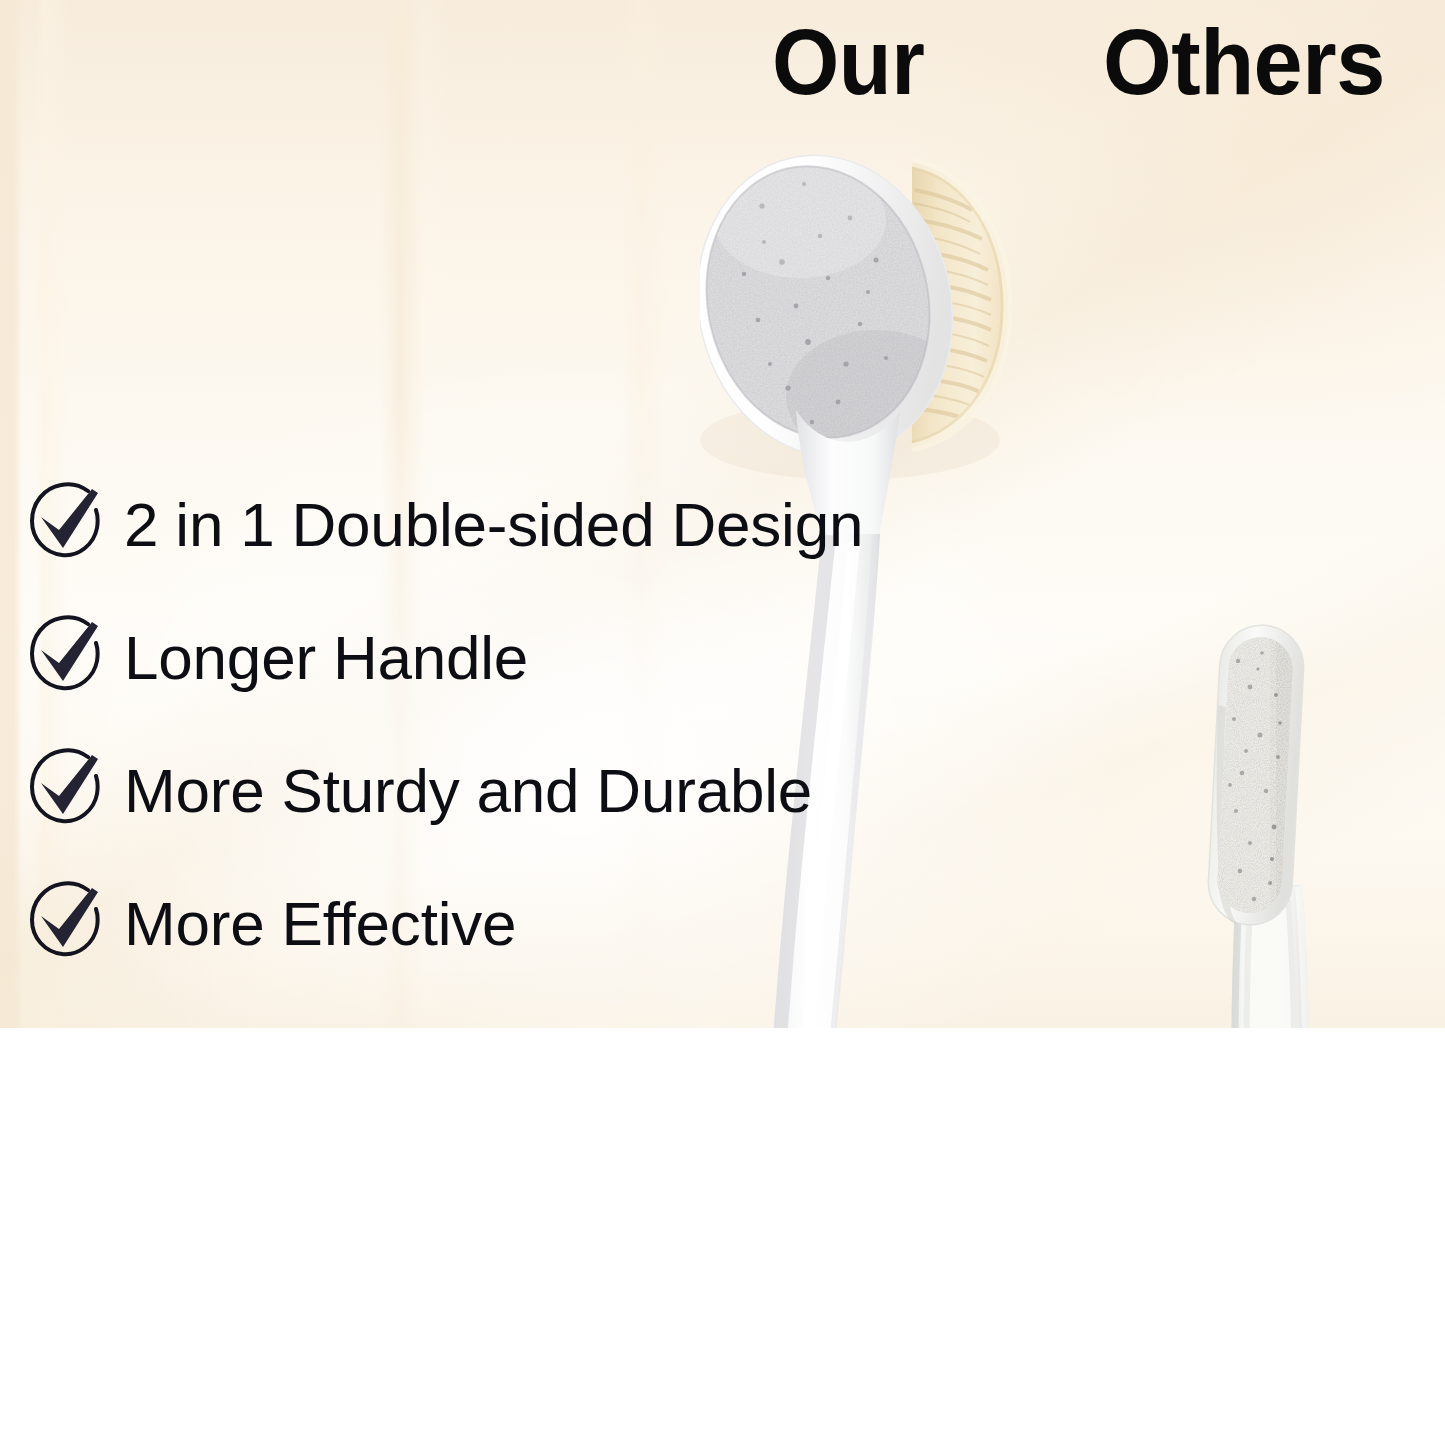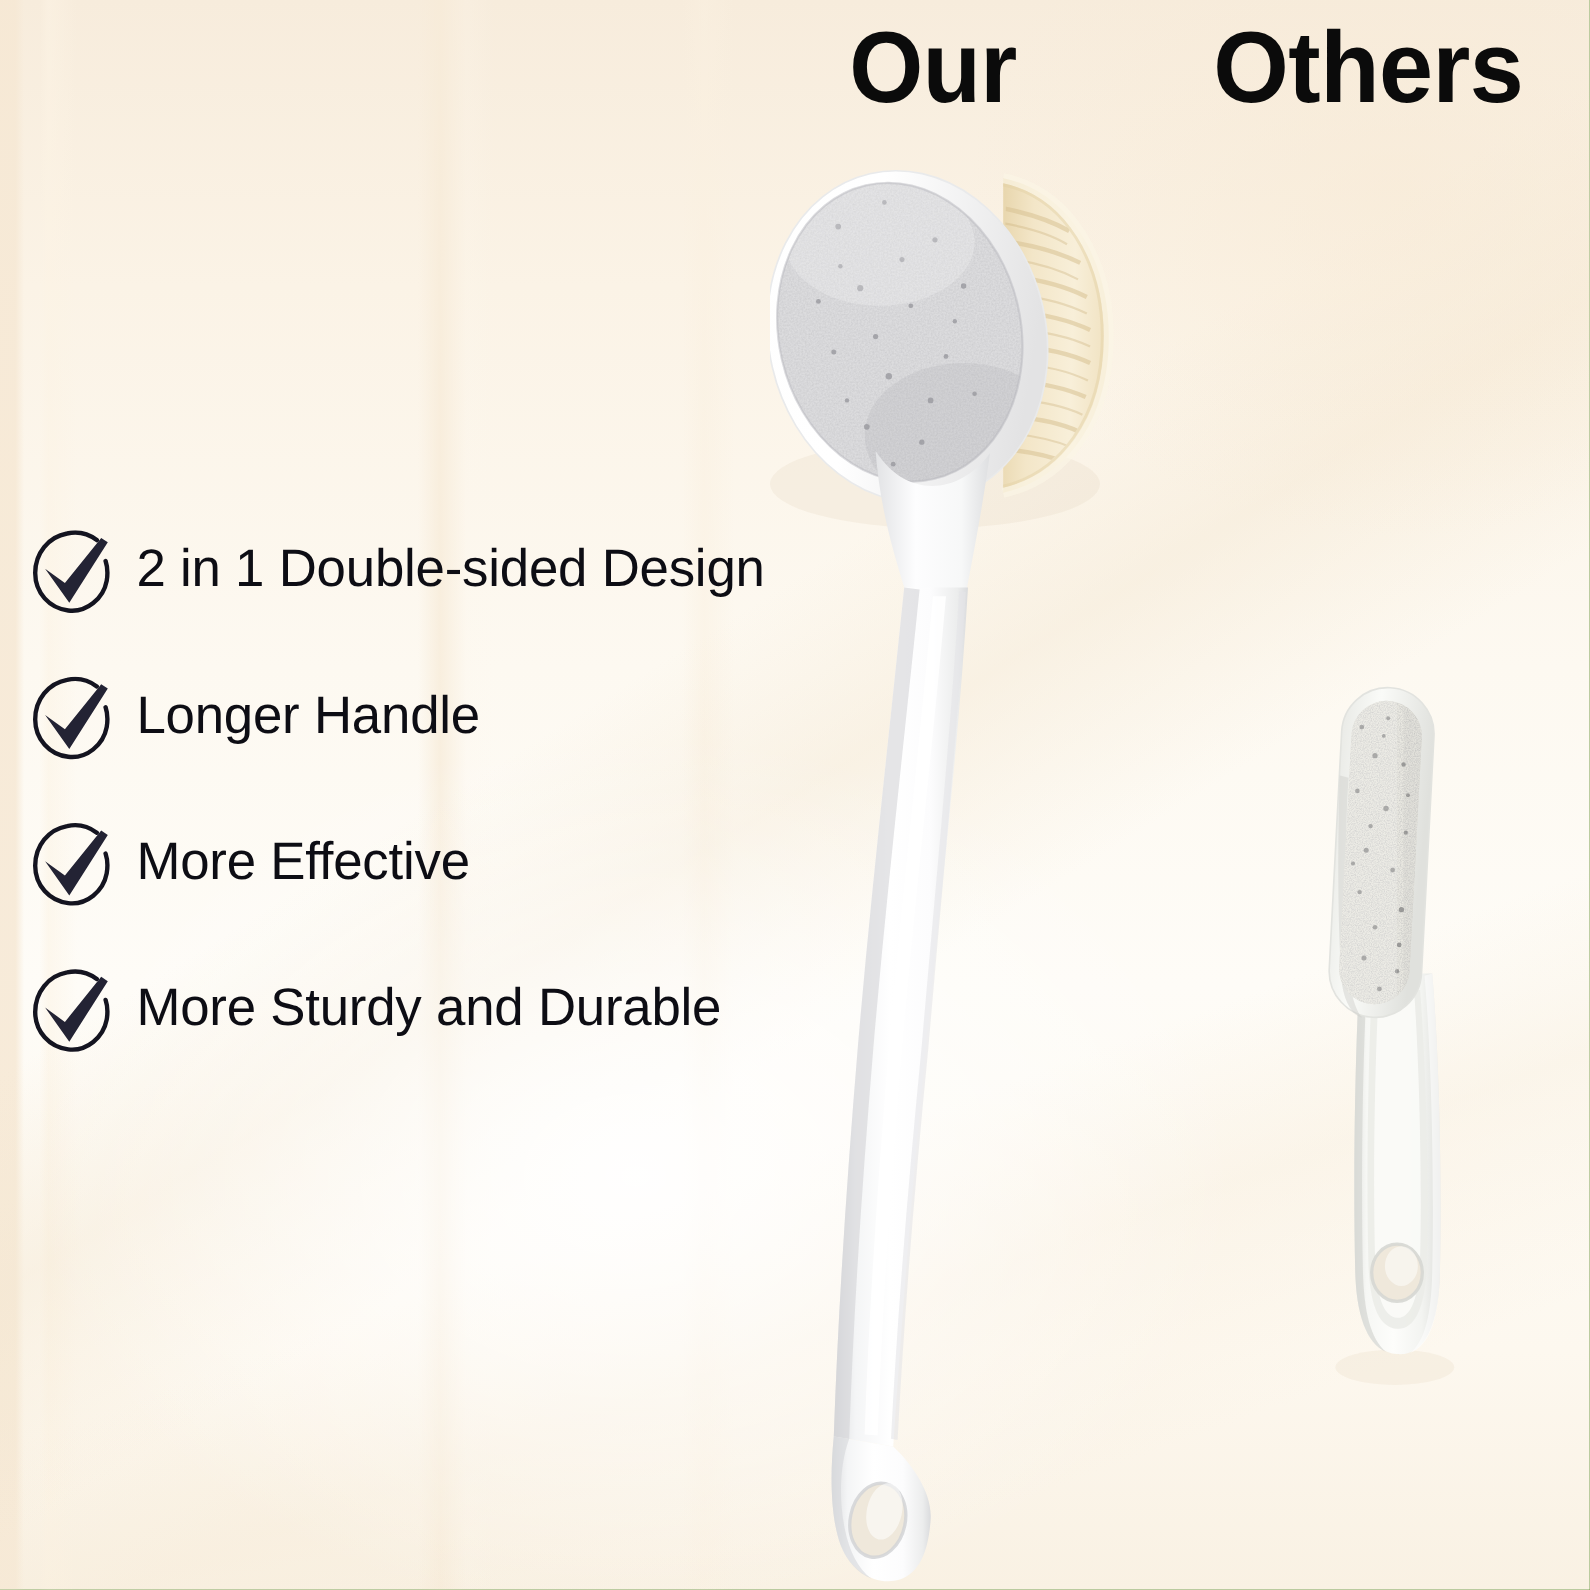--- a/index.html
+++ b/index.html
@@ -3,24 +3,24 @@
 <meta charset="utf-8">
 <style>
   html, body {
     margin: 0;
     padding: 0;
     background: #ffffff;
   }
   #canvas {
     position: relative;
     width: 1445px;
-    height: 1445px;
+    height: 1028px;
     overflow: hidden;
     font-family: "Liberation Sans", sans-serif;
-    background: #4d7c0f;
+    background: #8b5cf6;
   }
 
   
   .bg-base {
     position: absolute;
     inset: 0;
     background:
       linear-gradient(180deg, #f7ecdc 0%, #fbf3e6 18%, #fdf9f1 42%, #fefcf7 62%, #fdf8ef 85%, #f9f1e3 100%);
   }
   .bg-streaks {
@@ -112,21 +112,21 @@
   }
   .check-icon {
     position: relative;
     width: 84px;
     height: 80px;
     flex: 0 0 84px;
     margin-top: 2px;
   }
   .check-icon svg { display: block; }
   .feature-label {
-    font-size: 48px;
+    font-size: 62px;
     color: #0d0d14;
     line-height: 1;
     margin-top: 14px;
     margin-left: 14px;
     white-space: nowrap;
     letter-spacing: -0.2px;
   }
 
   
   #our-product {
@@ -461,29 +461,29 @@
       <span class="feature-label">Longer Handle</span>
     </div>
 
     <div class="feature-row">
       <span class="check-icon">
         <svg width="84" height="80" viewBox="0 0 84 80" xmlns="http://www.w3.org/2000/svg">
           <path d="M62,9 C54,3 44,1 35,3 C18,6 6,21 6,39 C6,57 19,71 36,73 C53,75 68,62 71,46 C72,40 72,34 70,28" fill="none" stroke="#141420" stroke-width="4" stroke-linecap="round"></path>
           <path d="M15,35 L33,48 L66,7 L72,11 L37,66 Z" fill="#232334"></path>
         </svg>
       </span>
-      <span class="feature-label">More Effective</span>
+      <span class="feature-label">More Sturdy and Durable</span>
     </div>
 
     <div class="feature-row">
       <span class="check-icon">
         <svg width="84" height="80" viewBox="0 0 84 80" xmlns="http://www.w3.org/2000/svg">
           <path d="M62,9 C54,3 44,1 35,3 C18,6 6,21 6,39 C6,57 19,71 36,73 C53,75 68,62 71,46 C72,40 72,34 70,28" fill="none" stroke="#141420" stroke-width="4" stroke-linecap="round"></path>
           <path d="M15,35 L33,48 L66,7 L72,11 L37,66 Z" fill="#232334"></path>
         </svg>
       </span>
-      <span class="feature-label">More Sturdy and Durable</span>
+      <span class="feature-label">More Effective</span>
     </div>
 
 
   </div>
 
 </div>
 
 </body></html>

